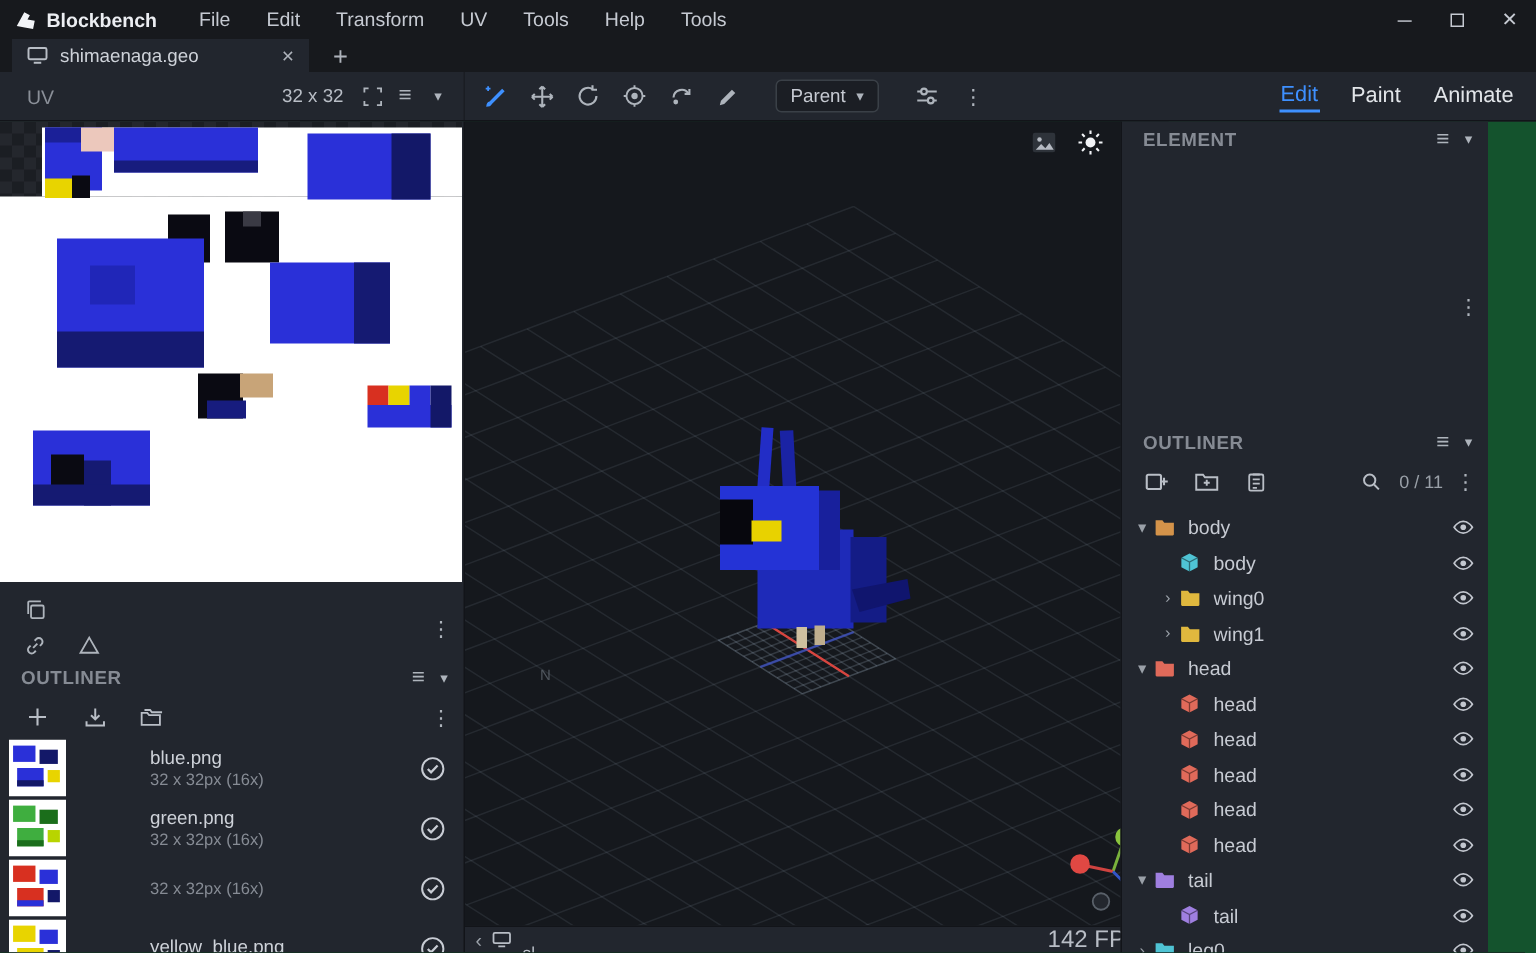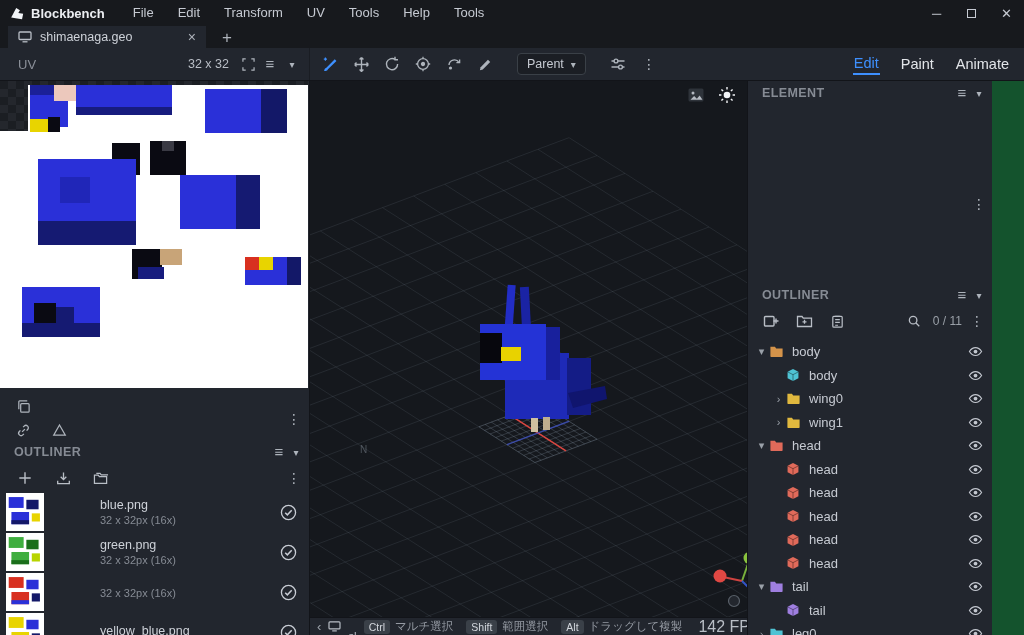--- a/index.html
+++ b/index.html
@@ -505,34 +505,20 @@
       <span class="icon-btn glyph" style="font-size:17px">≡</span>
     </div>
 
     <div class="vp-statusbar">
       <span class="sb-chev">‹</span>
       <svg width="13" height="11" viewBox="0 0 14 12">
           <rect x="1" y="1" width="12" height="7.5" rx="1" fill="none" stroke="#b9bec6" stroke-width="1.3"></rect>
           <path d="M4.5 10.8h5" stroke="#b9bec6" stroke-width="1.3"></path>
         </svg>
       <span class="sb-left-text">sl</span>
-      <span class="hints">
-          <span class="hint">
-            <span class="kbd">Ctrl</span>
-            <span class="hint-text">マルチ選択</span>
-          </span>
-          <span class="hint">
-            <span class="kbd">Shift</span>
-            <span class="hint-text">範囲選択</span>
-          </span>
-          <span class="hint">
-            <span class="kbd">Alt</span>
-            <span class="hint-text">ドラッグして複製</span>
-          </span>
-        </span>
       <span class="sb-spacer"></span>
       <span class="fps">142 FPS</span>
       <span class="sb-chev">›</span>
     </div>
   </div>
 
   <div class="right-panel">
     <div class="panel-header">
       <span>ELEMENT</span>
       <span class="ph-icons">

